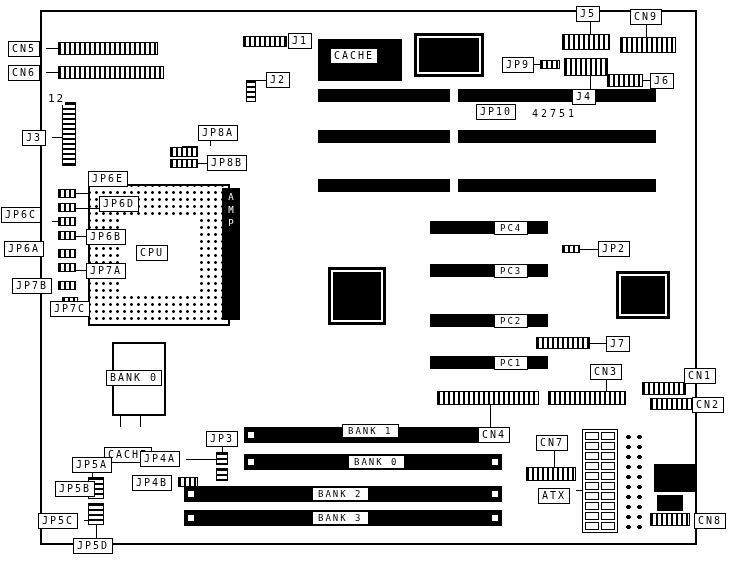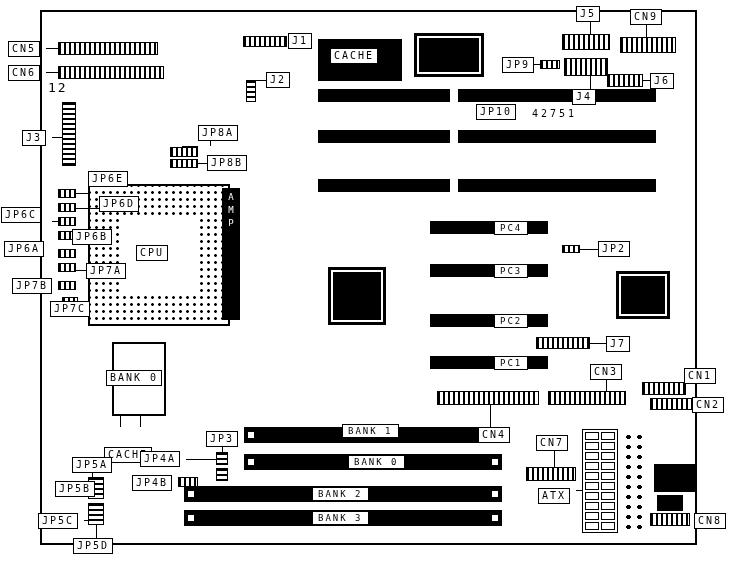--- a/index.html
+++ b/index.html
@@ -38,21 +38,21 @@
 </head>
 <body>
 
 <div class="stage">
 
   <div class="board"></div>
 
   <div class="hatch" style="left:58px;top:42px;width:100px;height:13px"></div>
   <div class="hatch" style="left:58px;top:66px;width:106px;height:13px"></div>
   <div class="hatchv" style="left:62px;top:102px;width:14px;height:64px"></div>
-  <div class="txt" style="left:48px;top:80px;font-size:13px;letter-spacing:2px">12</div>
+  <div class="txt" style="left:48px;top:92px;font-size:11px;letter-spacing:2px">12</div>
 
   <div class="hatch" style="left:243px;top:36px;width:44px;height:11px"></div>
   <div class="hatchv" style="left:246px;top:80px;width:10px;height:22px"></div>
   <div class="hatch" style="left:170px;top:147px;width:28px;height:10px"></div>
   <div class="hatch" style="left:170px;top:159px;width:28px;height:9px"></div>
 
   <div class="chip-solid" style="left:318px;top:39px;width:84px;height:42px"></div>
   <div class="lbl" style="left:330px;top:48px">CACHE</div>
   <div class="chip" style="left:414px;top:33px;width:70px;height:44px"></div>
 
@@ -197,21 +197,21 @@
   <div class="lbl" style="left:8px;top:41px">CN5</div>
   <div class="lbl" style="left:8px;top:65px">CN6</div>
   <div class="lbl" style="left:22px;top:130px">J3</div>
   <div class="lbl" style="left:288px;top:33px">J1</div>
   <div class="lbl" style="left:266px;top:72px">J2</div>
   <div class="lbl" style="left:198px;top:125px">JP8A</div>
   <div class="lbl" style="left:207px;top:155px">JP8B</div>
   <div class="lbl" style="left:88px;top:171px">JP6E</div>
   <div class="lbl" style="left:99px;top:196px">JP6D</div>
   <div class="lbl" style="left:1px;top:207px">JP6C</div>
-  <div class="lbl" style="left:72px;top:229px">JP6B</div>
+  <div class="lbl" style="left:86px;top:229px">JP6B</div>
   <div class="lbl" style="left:4px;top:241px">JP6A</div>
   <div class="lbl" style="left:86px;top:263px">JP7A</div>
   <div class="lbl" style="left:12px;top:278px">JP7B</div>
   <div class="lbl" style="left:50px;top:301px">JP7C</div>
   <div class="lbl" style="left:576px;top:6px">J5</div>
   <div class="lbl" style="left:630px;top:9px">CN9</div>
   <div class="lbl" style="left:502px;top:57px">JP9</div>
   <div class="lbl" style="left:572px;top:89px">J4</div>
   <div class="lbl" style="left:650px;top:73px">J6</div>
   <div class="lbl" style="left:476px;top:104px">JP10</div>

